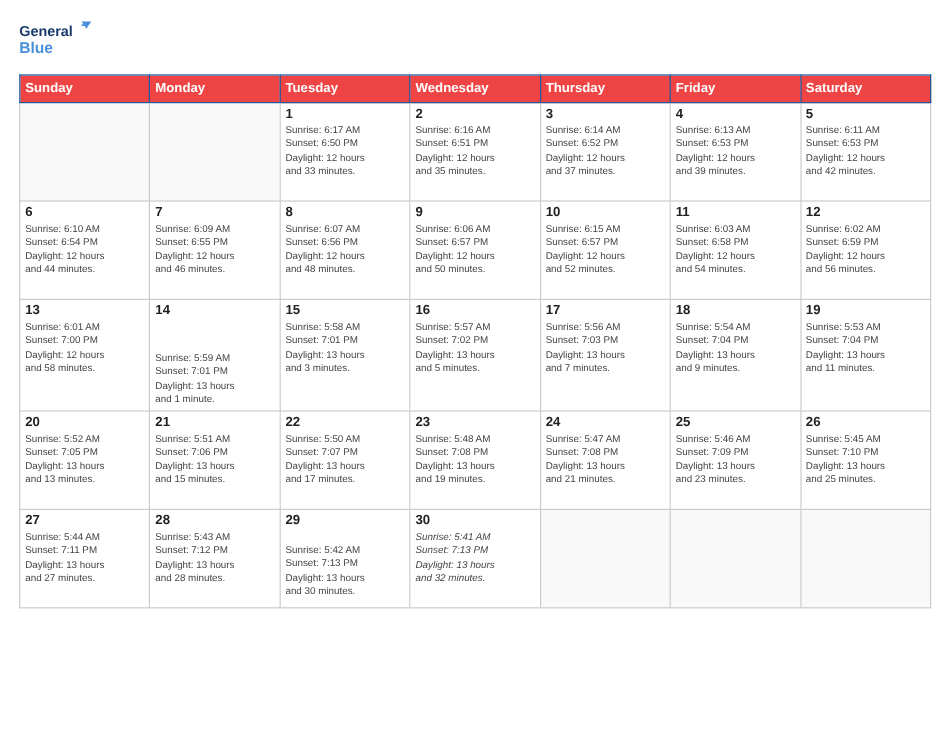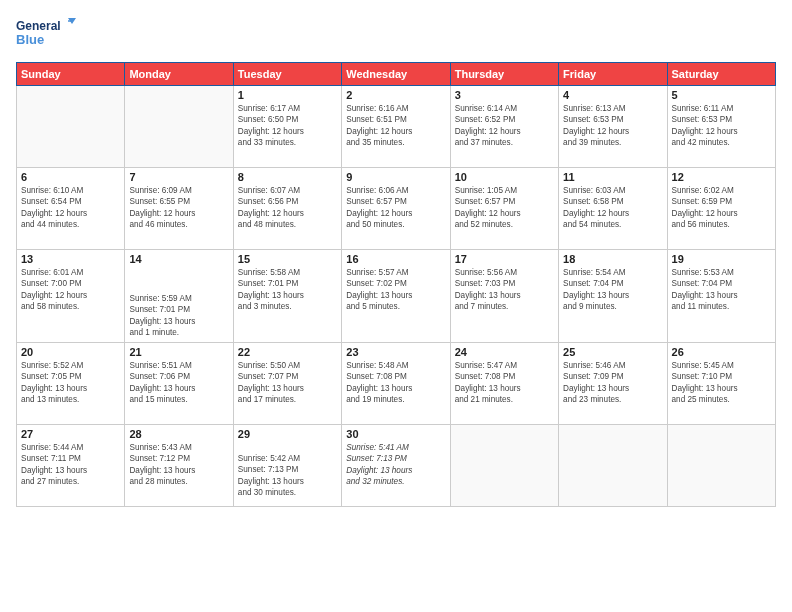--- a/index.html
+++ b/index.html
@@ -173,21 +173,21 @@
           </td>
           <td>
             <div class="day-number">9</div>
             <div class="day-info" style="white-space: pre-line;">Sunrise: 6:06 AM
 Sunset: 6:57 PM
 Daylight: 12 hours
 and 50 minutes.</div>
           </td>
           <td>
             <div class="day-number">10</div>
-            <div class="day-info" style="white-space: pre-line;">Sunrise: 1:05 AM
+            <div class="day-info" style="white-space: pre-line;">Sunrise: 6:15 AM
 Sunset: 6:57 PM
 Daylight: 12 hours
 and 52 minutes.</div>
           </td>
           <td>
             <div class="day-number">11</div>
             <div class="day-info" style="white-space: pre-line;">Sunrise: 6:03 AM
 Sunset: 6:58 PM
 Daylight: 12 hours
 and 54 minutes.</div>

